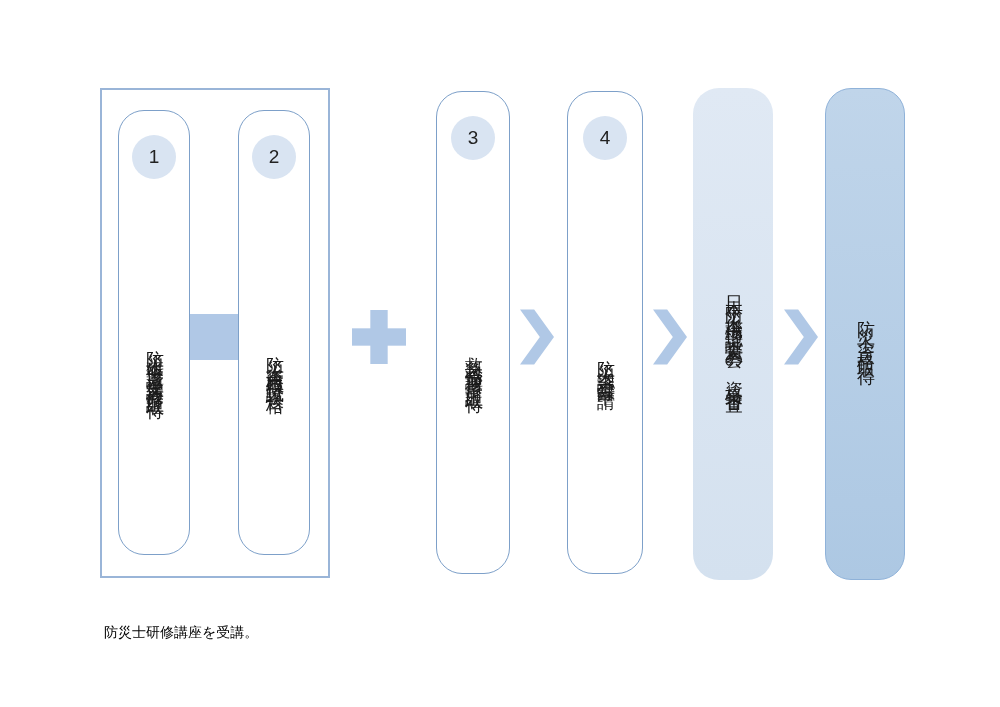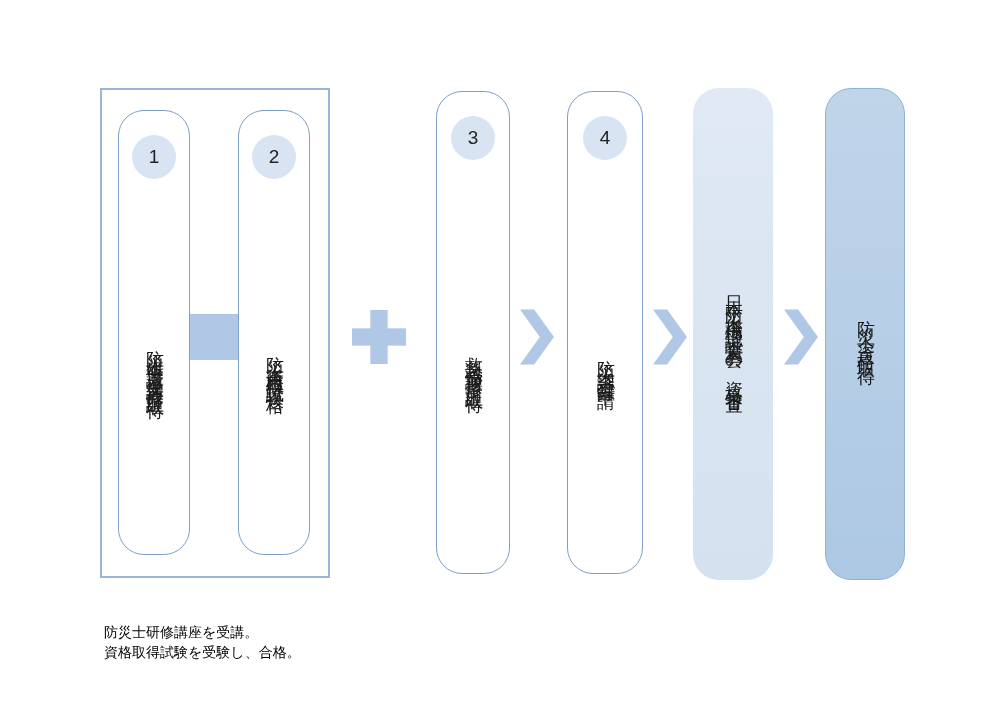--- a/index.html
+++ b/index.html
@@ -137,21 +137,20 @@
         <span>2</span>
       </div>
       <div class="vlabel-wrap">
         <span class="vlabel">防災士資格取得試験合格</span>
       </div>
     </div>
   </div>
 
   <div class="caption">
     <span class="caption-line">防災士研修講座を受講。</span>
-    <span class="caption-line">資格取得試験を受験し、合格。</span>
   </div>
 
   <svg class="plus" width="54" height="54" viewBox="0 0 56 56" aria-hidden="true">
     <rect class="sym-fill" x="19" y="0" width="18" height="56"></rect>
     <rect class="sym-fill" x="0" y="19" width="56" height="18"></rect>
   </svg>
 
   <div class="step-box pos-step3">
     <div class="num-circle">
       <span>3</span>

